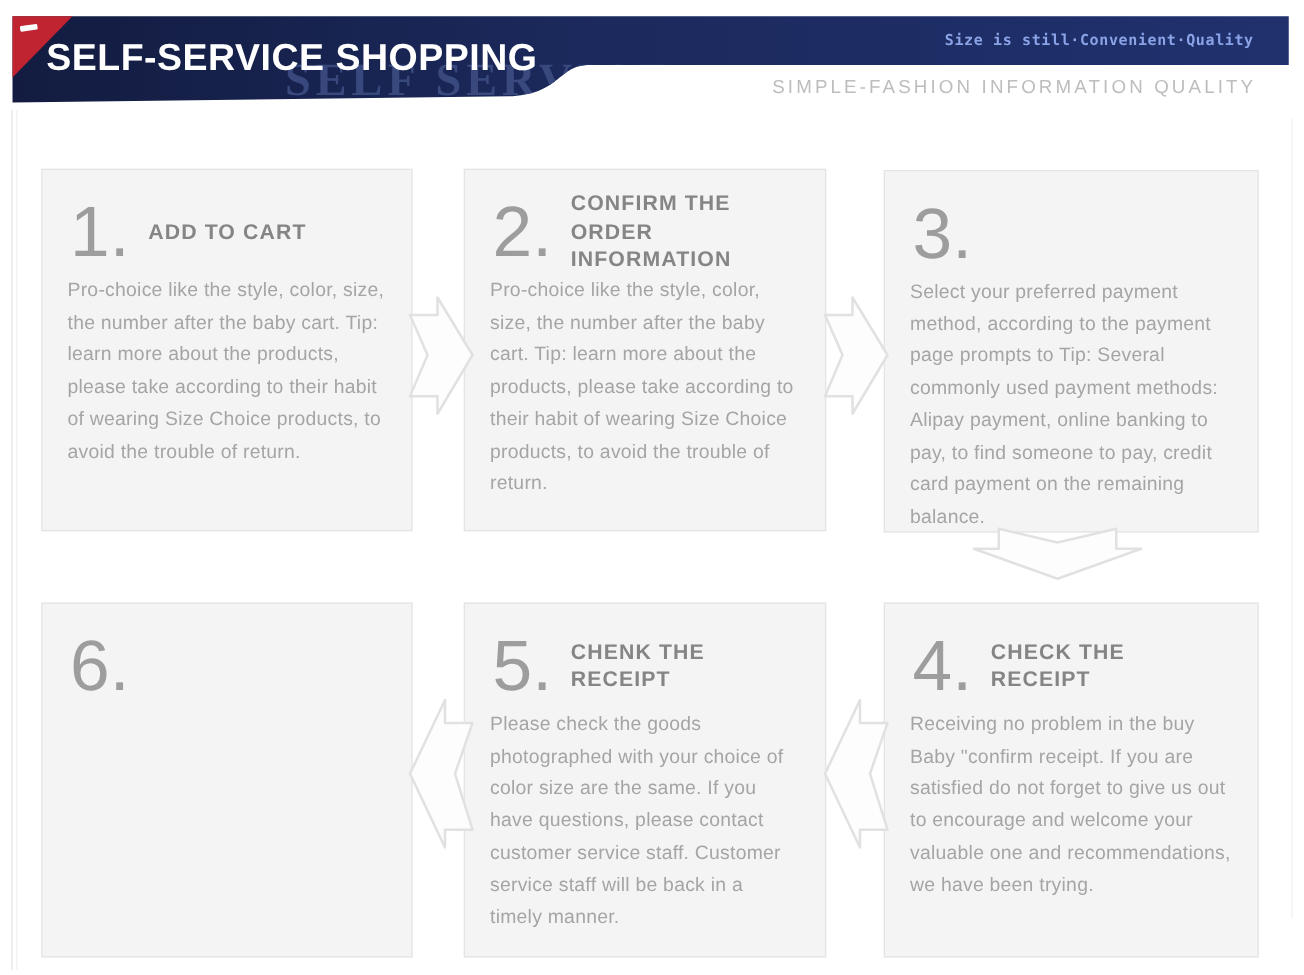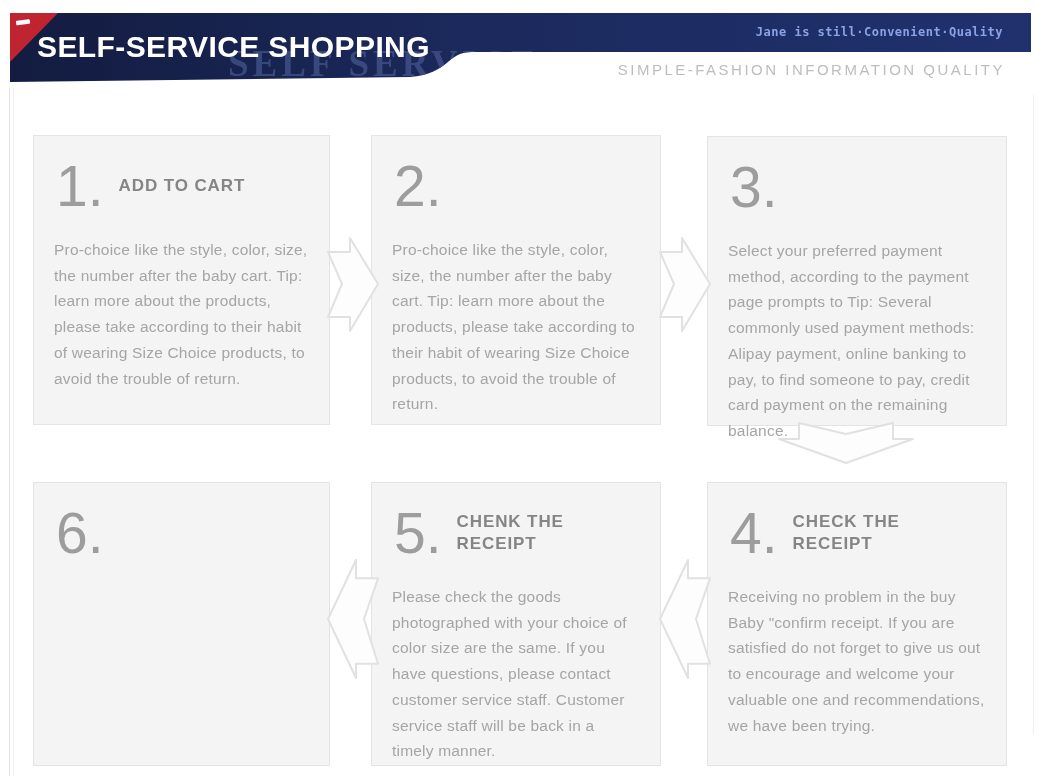--- a/index.html
+++ b/index.html
@@ -48,21 +48,21 @@
   .box-header{display:flex;align-items:center;gap:15px;min-height:68px;margin-left:2px;}
   .step-number{
     font-size:57px;line-height:.95;color:#9d9d9d;font-weight:400;
     font-family:"Liberation Sans",sans-serif;flex:0 0 auto;
   }
   .step-title{
     font-size:17px;font-weight:bold;color:#858585;letter-spacing:.9px;
     line-height:1.32;white-space:pre-line;text-transform:uppercase;
   }
   .step-body{
-    margin-top:17px;font-size:15.5px;line-height:1.66;color:#a5a5a5;
+    font-size:15.5px;line-height:1.66;color:#a5a5a5;
     letter-spacing:.2px;
   }
 
   
   .arrow{position:absolute;z-index:4;}
   .arrow-r1{left:326px;top:236px;width:54px;height:97px;}
   .arrow-r2{left:658px;top:236px;width:54px;height:97px;}
   .arrow-dn{left:776px;top:421px;width:140px;height:44px;}
   .arrow-l1{left:658px;top:558px;width:54px;height:122px;}
   .arrow-l2{left:326px;top:558px;width:54px;height:122px;}
@@ -85,34 +85,36 @@
       <path d="M10,13 H1031 V52 H472 C446,52 450,74 410,77 L10,82 Z"></path>
     </clipPath>
   </defs>
   <path d="M10,13 H1031 V52 H472 C446,52 450,74 410,77 L10,82 Z" fill="url(#bannerGrad)"></path>
   <text x="228" y="76" clip-path="url(#bannerClip)" font-family="Liberation Serif, serif" font-size="37" font-weight="bold" letter-spacing="4" fill="#3c4d82" opacity="0.92">SELF SERVICE</text>
   <path d="M10,13 L58,13 L10,62 Z" fill="#bf2430"></path>
   <rect x="16" y="20" width="14" height="4.5" rx="1" fill="#fafafa" transform="rotate(-8 23 22)"></rect>
 </svg>
 
 <div class="page-title">SELF-SERVICE SHOPPING</div>
-<div class="tagline-bar">Jane is still·Convenient·Quality</div>
+<div class="tagline-bar">Size is still·Convenient·Quality</div>
 <div class="tagline-sub">SIMPLE-FASHION  INFORMATION QUALITY</div>
 
 <div class="box pos1">
   <div class="box-header">
     <span class="step-number">1.</span>
     <span class="step-title">ADD TO CART</span>
   </div>
   <div class="step-body">Pro-choice like the style, color, size, the number after the baby cart. Tip: learn more about the products, please take according to their habit of wearing Size Choice products, to avoid the trouble of return.</div>
 </div>
 
 <div class="box pos2">
   <div class="box-header">
     <span class="step-number">2.</span>
+    <span class="step-title">CONFIRM THE
+ORDER INFORMATION</span>
   </div>
   <div class="step-body">Pro-choice like the style, color, size, the number after the baby cart. Tip: learn more about the products, please take according to their habit of wearing Size Choice products, to avoid the trouble of return.</div>
 </div>
 
 <div class="box pos3">
   <div class="box-header">
     <span class="step-number">3.</span>
   </div>
   <div class="step-body">Select your preferred payment method, according to the payment page prompts to Tip: Several commonly used payment methods: Alipay payment, online banking to pay, to find someone to pay, credit card payment on the remaining balance.</div>
 </div>

